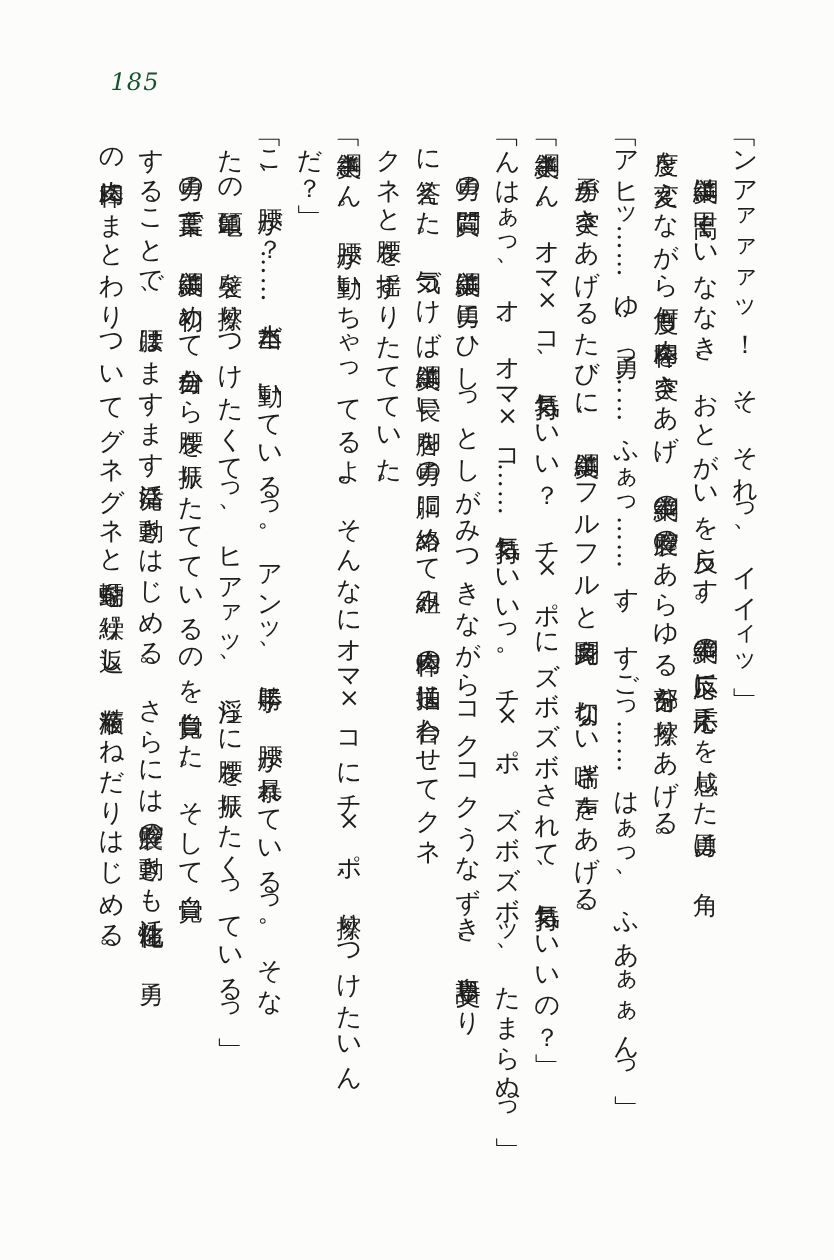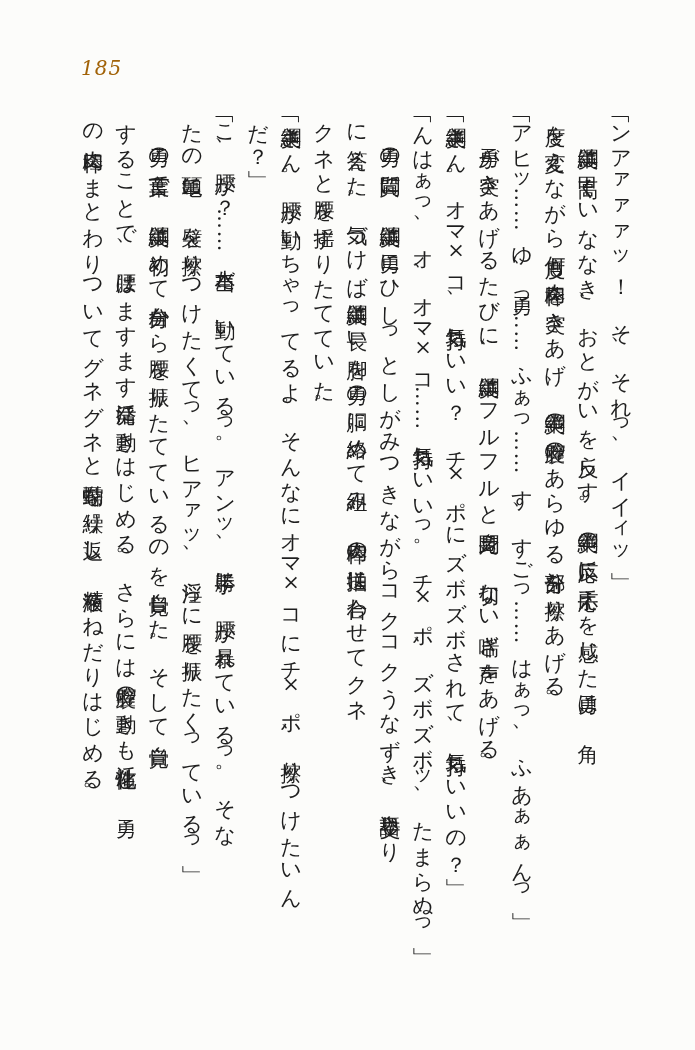--- a/index.html
+++ b/index.html
@@ -12,26 +12,26 @@
   .page {
     position: relative;
     width: 695px;
     height: 1050px;
     background: #fcfcfa;
     overflow: hidden;
     font-family: "DejaVu Serif", "Liberation Serif", serif;
   }
   .page-number {
     position: absolute;
-    left: 81px;
+    left: 92px;
     top: 56px;
     font-size: 20px;
     font-style: italic;
     letter-spacing: 1px;
-    color: #a16207;
+    color: #14532d;
     font-family: "DejaVu Serif", "Liberation Serif", serif;
   }
   .text-block {
     position: absolute;
     top: 109px;
     right: 58px;
     height: 872px;
     writing-mode: vertical-rl;
     text-orientation: mixed;
     font-size: 21px;

